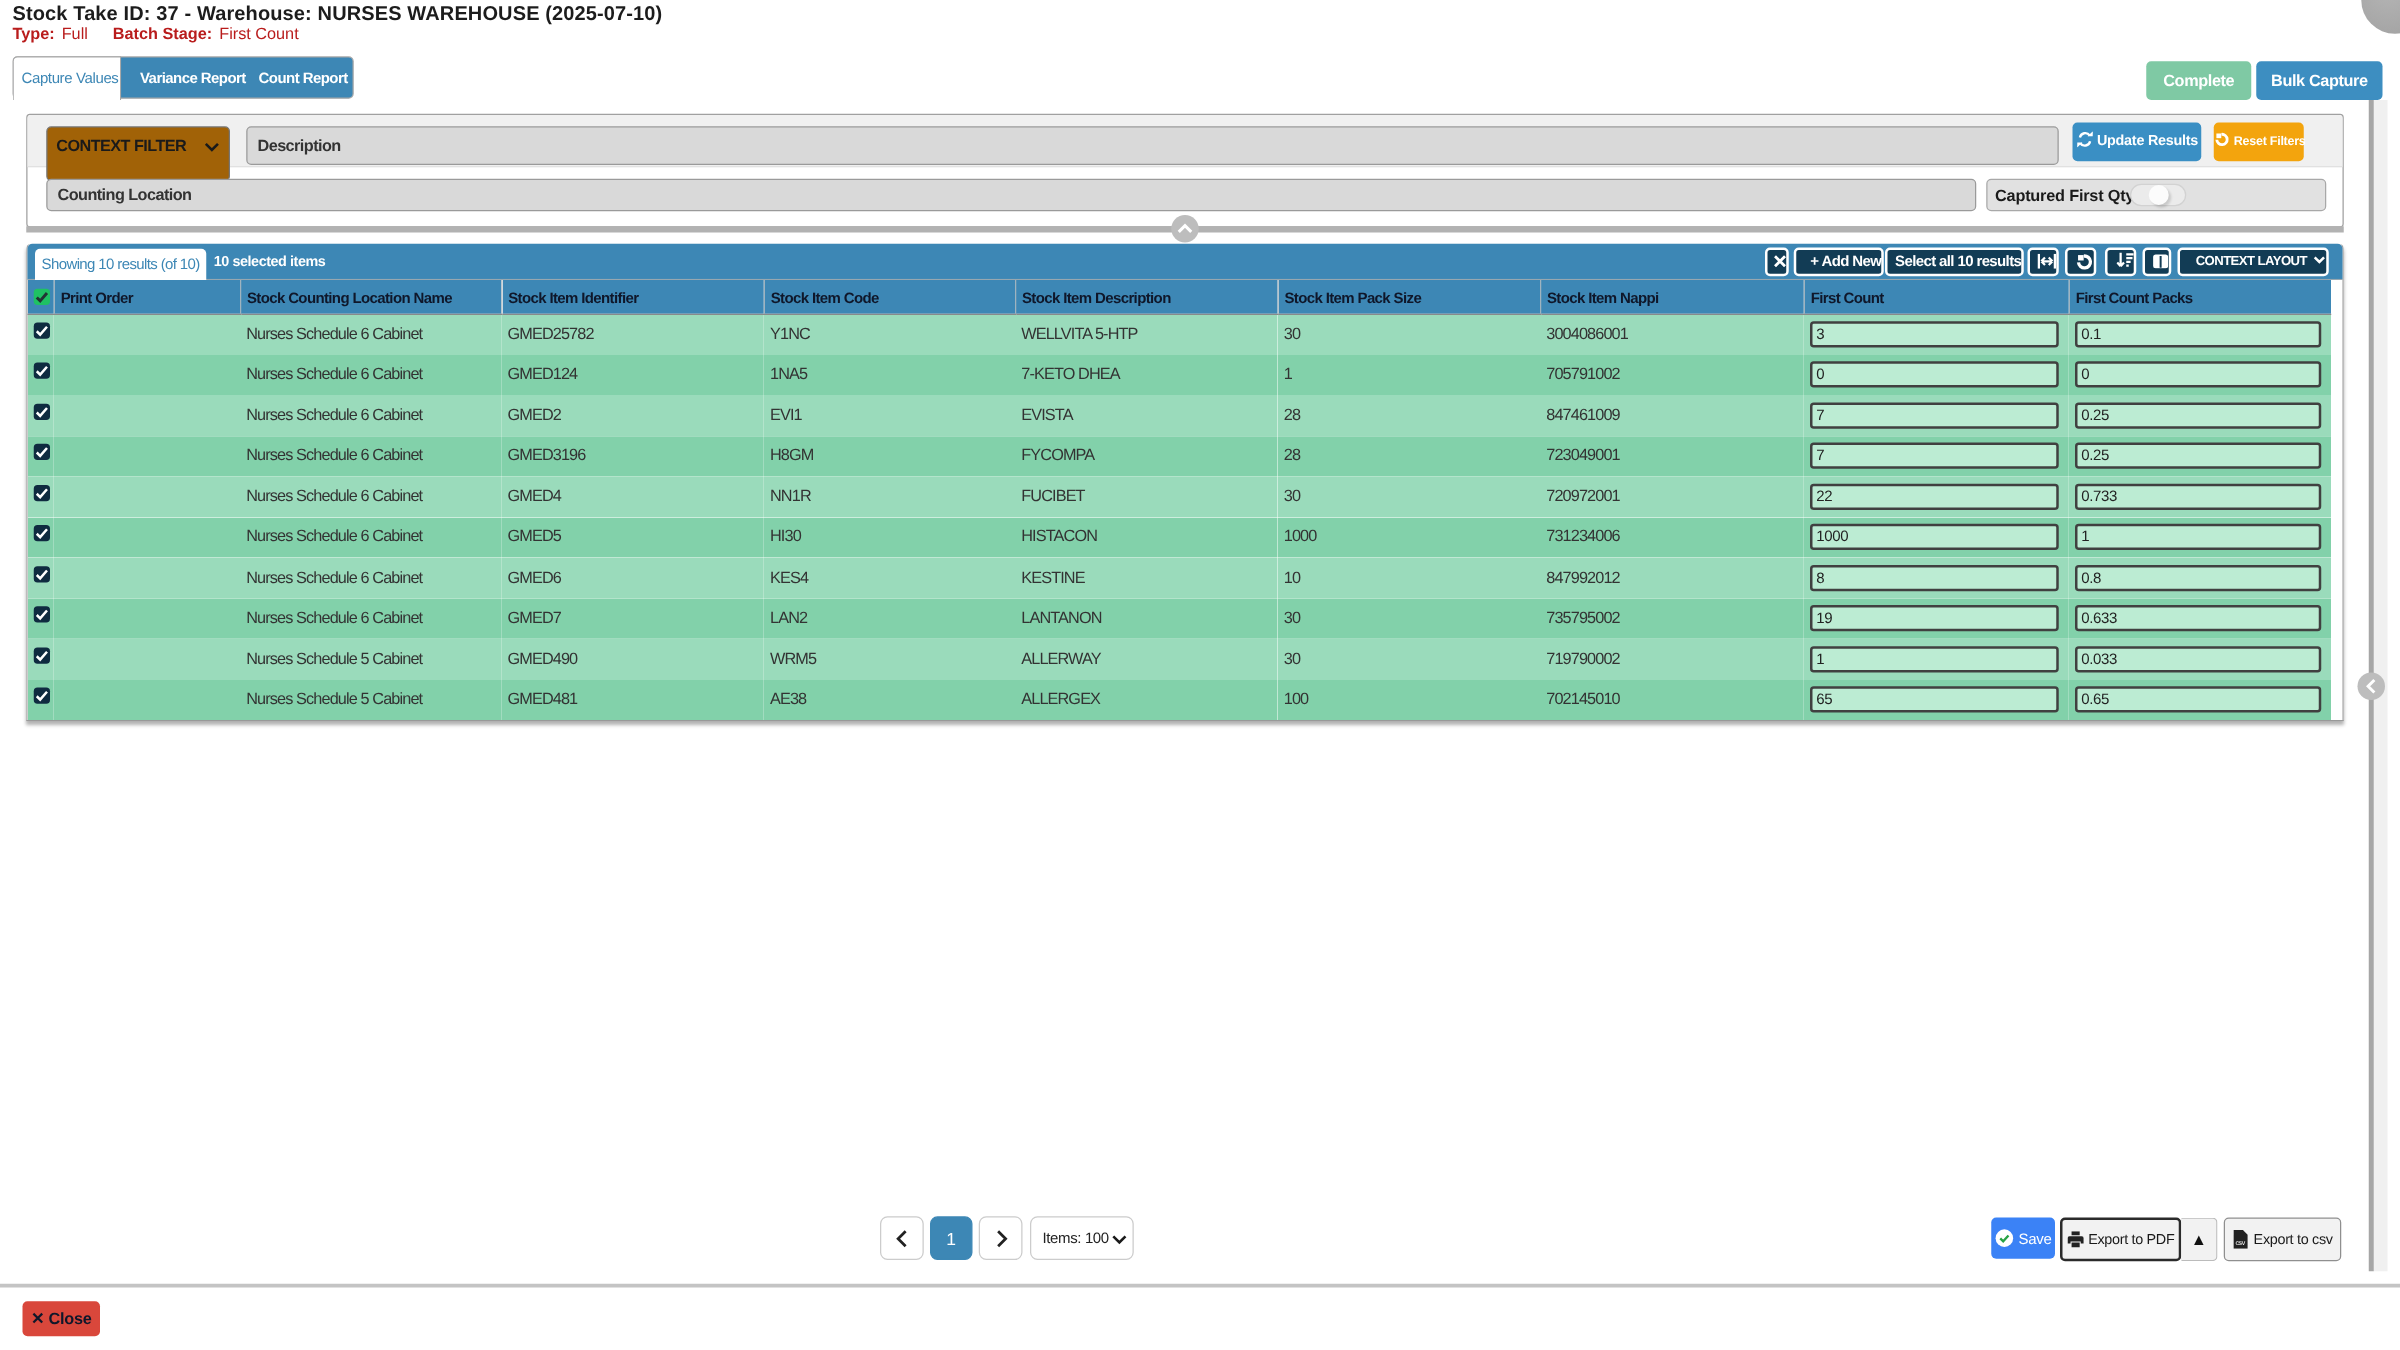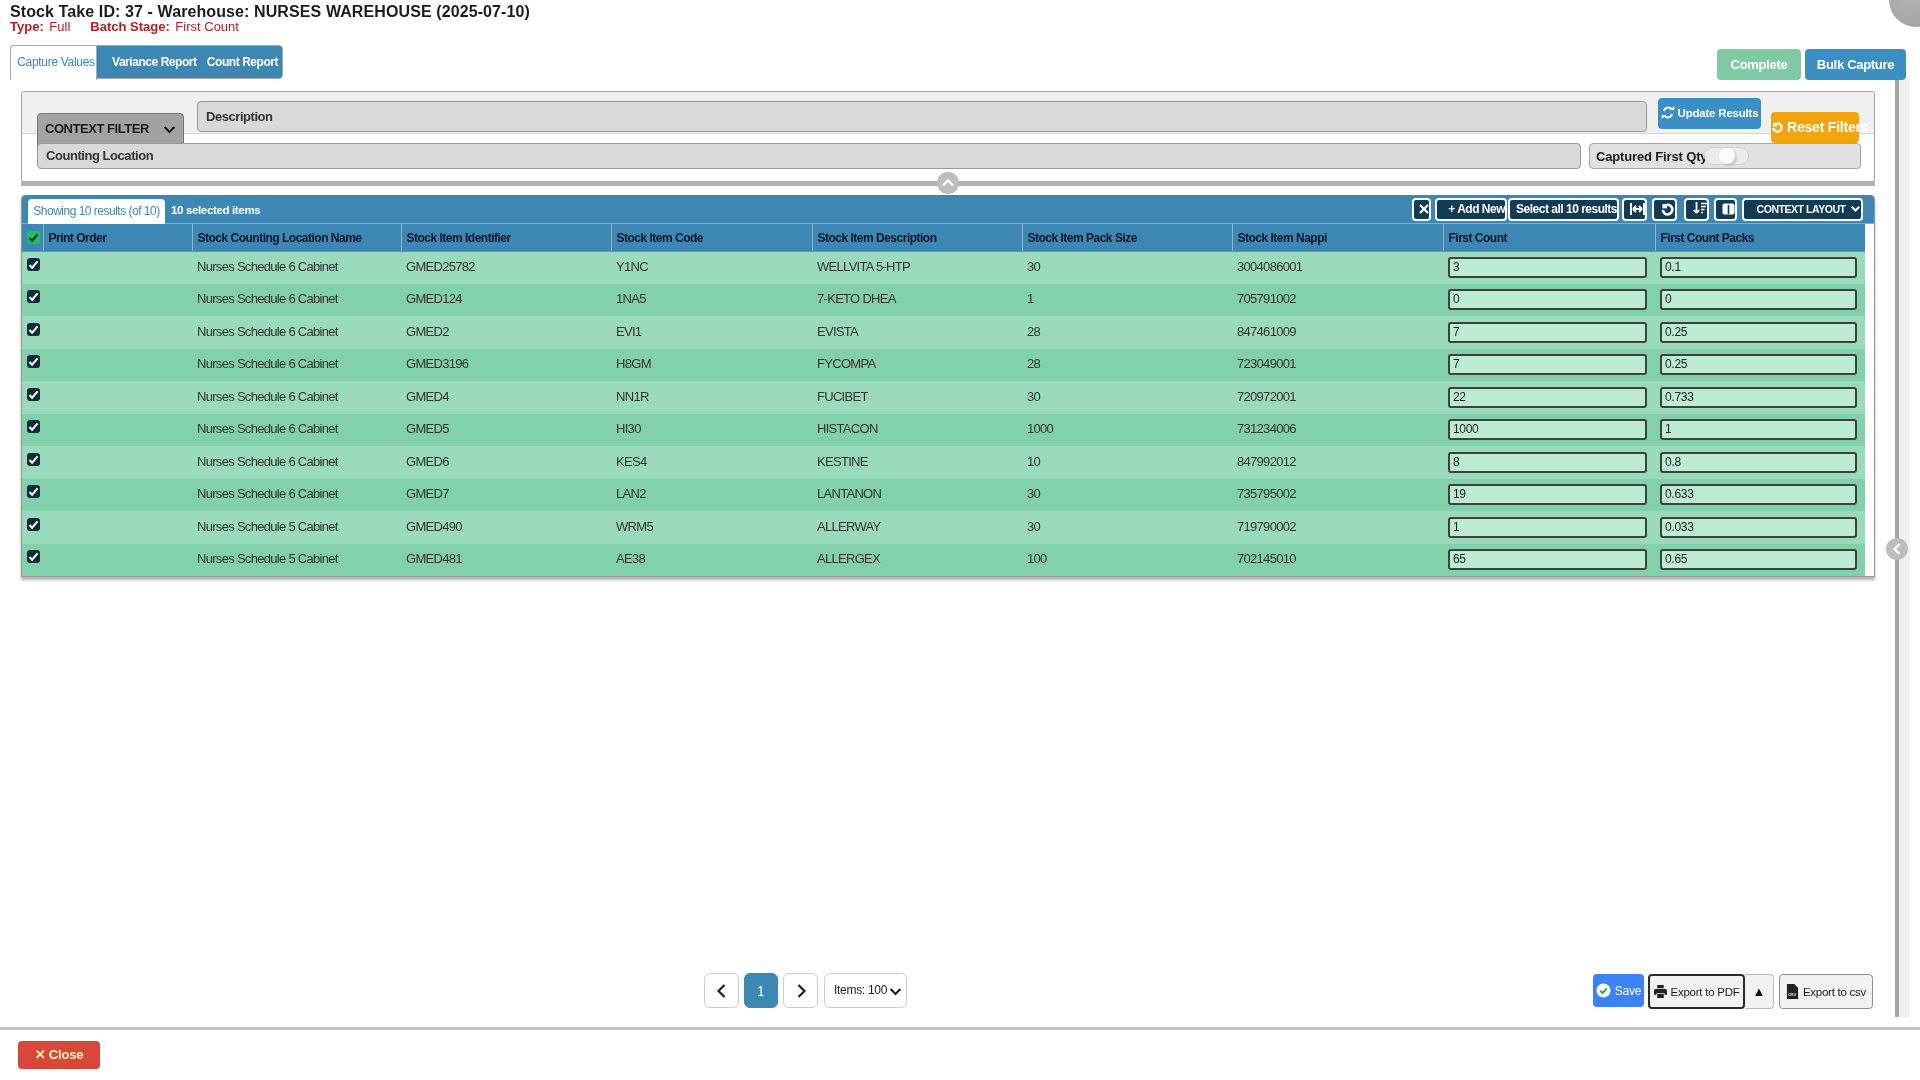--- a/index.html
+++ b/index.html
@@ -17,26 +17,26 @@
 #tabbar { left:10px; top:45px; width:273px; height:34px; background:#3d87b5; border:1px solid #a8a8a8; border-radius:4px; }
 #tab-active { position:absolute; left:-1px; top:-1px; width:87px; height:35px; text-indent:5px; background:#fff; border:1px solid #a8a8a8; border-bottom:none; border-radius:4px 0 0 0; color:#3d87b5; font-size:12px; letter-spacing:-0.3px; text-align:center; line-height:33px; white-space:nowrap; }
 .tab { position:absolute; top:0; height:32px; color:#fff; font-weight:bold; font-size:12px; letter-spacing:-0.45px; line-height:32px; text-align:center; white-space:nowrap; }
 
 #btn-complete { left:1717px; top:49px; width:84px; height:31px; background:#7fc9a4; border-radius:4px; color:#fff; font-weight:bold; font-size:13px; letter-spacing:-0.3px; text-align:center; line-height:31px; }
 #btn-bulk { left:1805px; top:49px; width:101px; height:31px; background:#3d8ec1; border-radius:4px; color:#fff; font-weight:bold; font-size:13px; letter-spacing:-0.3px; text-align:center; line-height:31px; }
 
 
 #filter { left:21px; top:91px; width:1854px; height:91px; background:#fff; border:1px solid #a0a0a0; border-radius:3px; }
 #filter-top { position:absolute; left:0; top:0; width:100%; height:42px; background:#f0f0f0; border-bottom:1px solid #d5d5d5; border-radius:3px 3px 0 0; }
-#sel-context { position:absolute; left:15px; top:21px; width:147px; height:44px; background:#a3a3a3; border:1px solid #767676; border-radius:4px; font-weight:bold; font-size:13px; letter-spacing:-0.45px; color:#1a1a1a; line-height:29px; padding-left:7px; white-space:nowrap; }
+#sel-context { position:absolute; left:15px; top:9px; width:147px; height:44px; background:#a16207; border:1px solid #767676; border-radius:4px; font-weight:bold; font-size:13px; letter-spacing:-0.45px; color:#1a1a1a; line-height:29px; padding-left:7px; white-space:nowrap; }
 #sel-context svg { position:absolute; right:7px; top:9px; }
 .ginput { position:absolute; background:#d9d9d9; border:1px solid #9a9a9a; border-radius:4px; font-weight:bold; font-size:13px; letter-spacing:-0.45px; color:#333; white-space:nowrap; }
 #inp-desc { left:175px; top:9px; width:1450px; height:31px; line-height:29px; padding-left:8px; }
 #btn-update { position:absolute; left:1636px; top:6px; width:103px; height:31px; background:#3a8fc4; border-radius:4px; color:#fff; font-weight:bold; font-size:11.5px; letter-spacing:-0.2px; line-height:31px; text-align:center; white-space:nowrap; }
-#btn-reset { position:absolute; left:1749px; top:20px; width:88px; height:31px; background:#f3a40d; border-radius:4px; color:#fff; font-weight:bold; font-size:14px; letter-spacing:-0.2px; line-height:31px; text-align:center; white-space:nowrap; }
+#btn-reset { position:absolute; left:1749px; top:6px; width:72px; height:31px; background:#f3a40d; border-radius:4px; color:#fff; font-weight:bold; font-size:10px; letter-spacing:-0.2px; line-height:31px; text-align:center; white-space:nowrap; }
 #inp-loc { left:15px; top:51px; width:1544px; height:26px; line-height:24px; padding-left:8px; }
 #qty-panel { left:1567px; top:51px; width:272px; height:26px; background:#e1e1e1; border:1px solid #a8a8a8; border-radius:4px; }
 #qty-panel .lbl { position:absolute; left:6px; top:5px; font-weight:bold; font-size:13px; letter-spacing:-0.15px; color:#1a1a1a; white-space:nowrap; }
 #toggle { position:absolute; left:114px; top:3px; width:45px; height:18px; background:#ebebeb; border:1px solid #d2d2d2; border-radius:9px; }
 #toggle .knob { position:absolute; left:14px; top:0px; width:16px; height:16px; background:#fcfcfc; border-radius:50%; box-shadow:2px 2px 2px rgba(0,0,0,0.14); }
 
 
 #hsplit { left:21px; top:181px; width:1854px; height:5px; background:#b2b2b2; }
 #hsplit-handle { left:937px; top:172px; width:22px; height:22px; background:#bdbdbd; border-radius:50%; }
 #vsplit { left:1895px; top:80px; width:4px; height:937px; background:#a6a6a6; }
@@ -67,21 +67,21 @@
 
 
 .pgbtn { position:absolute; top:973px; width:35px; height:35px; background:#fff; border:1px solid #ccc; border-radius:6px; text-align:center; }
 #pg1 { position:absolute; left:744px; top:973px; width:34px; height:35px; background:#3d87b5; border:1px solid #3d87b5; border-radius:6px; color:#fff; font-size:14px; text-align:center; line-height:35px; }
 #items { position:absolute; left:824px; top:973px; width:83px; height:35px; background:#fff; border:1px solid #ccc; border-radius:6px; font-size:12px; letter-spacing:-0.3px; color:#222; line-height:33px; padding-left:9px; white-space:nowrap; }
 #btn-save { left:1593px; top:974px; width:51px; height:33px; background:#3b82f6; border-radius:4px; color:#fff; font-size:12px; letter-spacing:-0.2px; white-space:nowrap; }
 #btn-pdf { left:1648px; top:974px; width:97px; height:35px; background:#f2f2f2; border:2px solid #2b2b2b; border-radius:4px; font-size:11.5px; letter-spacing:-0.25px; color:#1a1a1a; white-space:nowrap; }
 #btn-caret { left:1745px; top:974px; width:29px; height:35px; background:#f2f2f2; border:1px solid #bbb; border-left:none; border-radius:0 4px 4px 0; text-align:center; line-height:33px; font-size:13px; color:#111; }
 #btn-csv { left:1779px; top:974px; width:94px; height:35px; background:#f2f2f2; border:1px solid #8f8f8f; border-radius:4px; font-size:11.5px; letter-spacing:-0.25px; color:#1a1a1a; white-space:nowrap; }
 #footline { left:0; top:1027px; width:1920px; height:3px; background:#c4c4c4; }
-#btn-close { left:18px; top:1041px; width:82px; height:28px; background:#d9473b; border-radius:4px; color:#fef9c3; font-weight:bold; font-size:13px; letter-spacing:-0.2px; text-align:center; line-height:28px; }
+#btn-close { left:18px; top:1041px; width:62px; height:28px; background:#d9473b; border-radius:4px; color:#0f172a; font-weight:bold; font-size:13px; letter-spacing:-0.2px; text-align:center; line-height:28px; }
 .vmid { display:flex; align-items:center; justify-content:center; gap:4px; height:100%; }
 </style>
 </head>
 <body>
 <div id="page">
   <div id="title" class="abs">Stock Take ID: 37 - Warehouse: NURSES WAREHOUSE (2025-07-10)</div>
   <div id="subline" class="abs"><b>Type:</b> Full<b style="margin-left:20px">Batch Stage:</b> First Count</div>
 
   <div id="tabbar" class="abs">
     <div id="tab-active">Capture Values</div>

